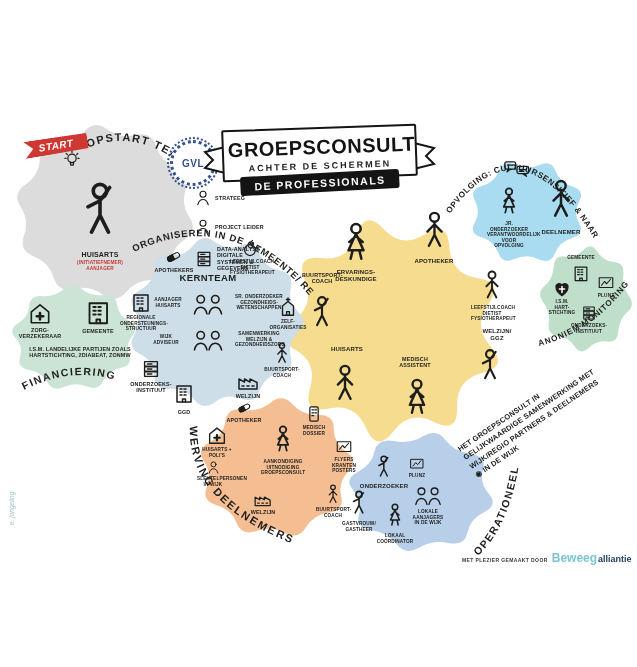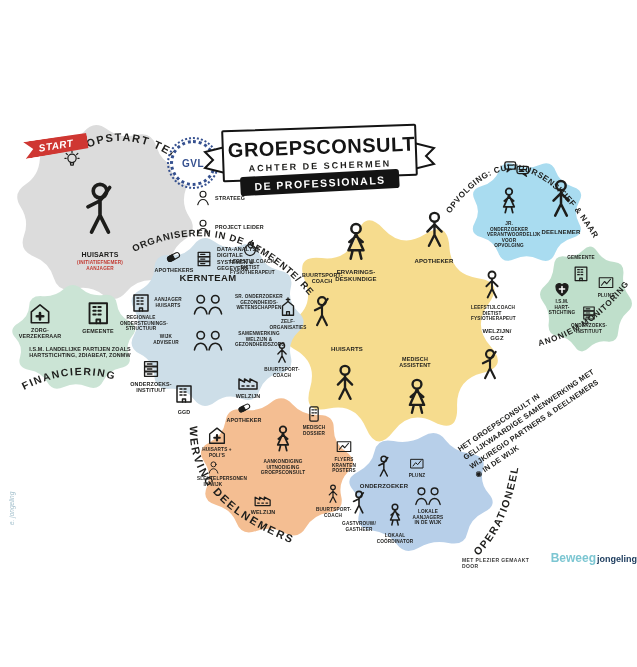--- a/index.html
+++ b/index.html
@@ -480,17 +480,17 @@
   <div class="n" style="left:428px;top:484px">
     <svg class="ic" width="30" height="24">
         <use href="#i-pair"></use>
       </svg>
     <div class="lbl xs" style="width:34px">LOKALE AANJAGERS IN DE WIJK</div>
   </div>
 
   <div class="credit">
     <span class="credit-prefix">MET PLEZIER GEMAAKT DOOR</span>
     <span class="brand-l">Beweeg</span>
-      <span class="brand-d">jongeling</span>
+      <span class="brand-d">alliantie</span>
   </div>
   <div class="sig">e. jongeling</div>
 
 </div>
 
 </body></html>

